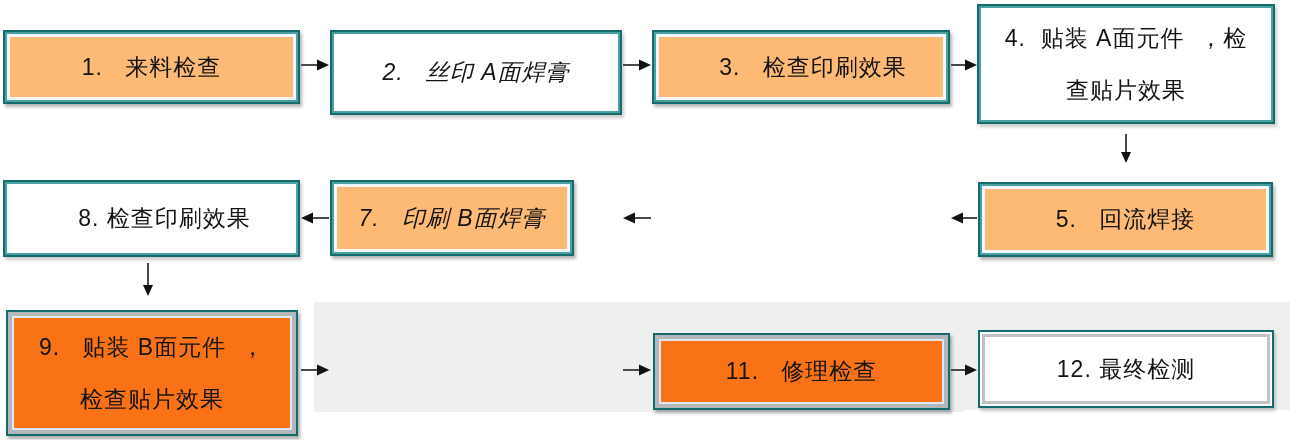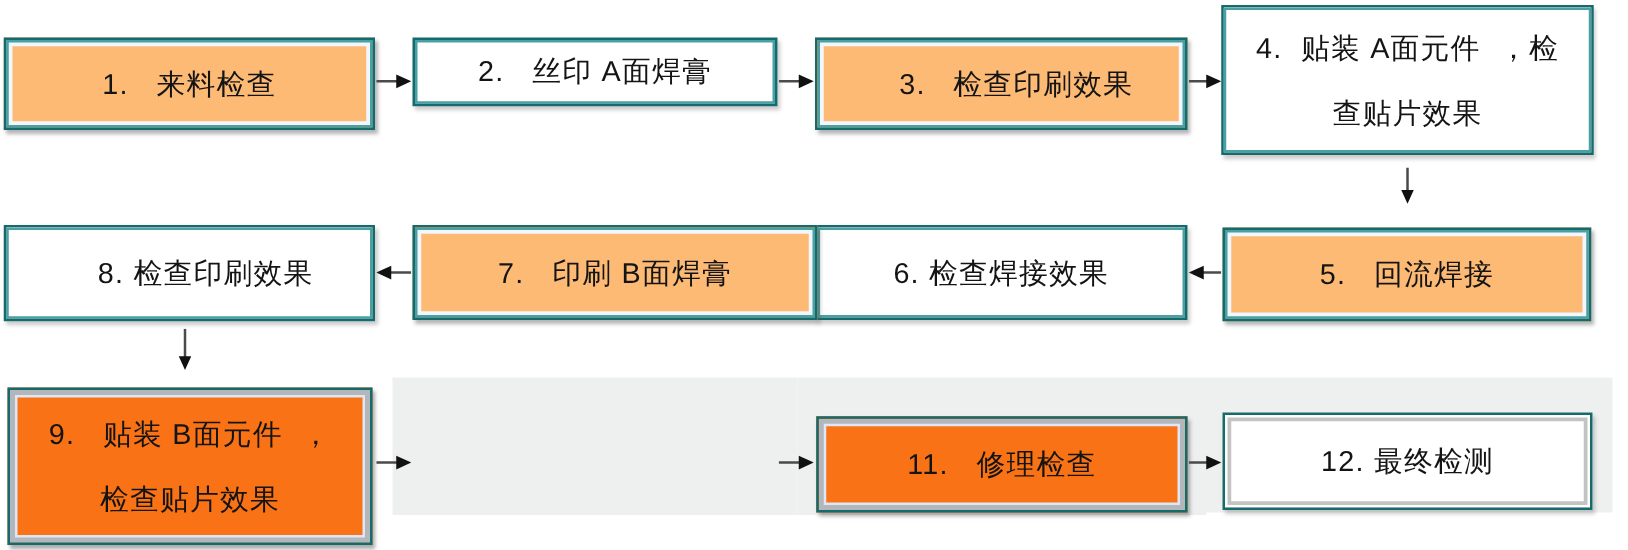--- a/index.html
+++ b/index.html
@@ -46,28 +46,27 @@
 </head>
 <body>
 
 <div class="canvas">
 
   <div class="backdrop" style="left:314px;top:302px;width:324px;height:110px;"></div>
   <div class="backdrop" style="left:638px;top:302px;width:327px;height:110px;"></div>
   <div class="backdrop" style="left:962px;top:302px;width:328px;height:108px;"></div>
 
   <div class="box blue-teal" style="left:3px;top:30px;width:297px;height:74px;">1.   来料检查</div>
-  <div class="box white-teal" style="left:330px;top:30px;width:292px;height:55px;">2.   丝印 A面焊膏</div>
+  <div class="box white-teal" style="left:330px;top:30px;width:292px;height:85px;font-style:italic;">2.   丝印 A面焊膏</div>
   <div class="box blue-teal" style="left:652px;top:30px;width:298px;height:74px;padding-left:24px;">3.   检查印刷效果</div>
   <div class="box white-teal multiline" style="left:977px;top:4px;width:298px;height:120px;">4.  贴装 A面元件  ，检
 查贴片效果</div>
 
   <div class="box blue-teal" style="left:978px;top:182px;width:295px;height:75px;">5.   回流焊接</div>
-  <div class="box white-teal" style="left:652px;top:180px;width:298px;height:76px;">6. 检查焊接效果</div>
-  <div class="box blue-teal" style="left:330px;top:180px;width:324px;height:76px;">7.   印刷 B面焊膏</div>
+  <div class="box blue-teal" style="left:330px;top:180px;width:244px;height:76px;font-style:italic;">7.   印刷 B面焊膏</div>
   <div class="box white-teal" style="left:3px;top:180px;width:297px;height:77px;padding-left:26px;">8. 检查印刷效果</div>
 
   <div class="box blue-gray multiline" style="left:6px;top:310px;width:292px;height:126px;">9.   贴装 B面元件  ，
 检查贴片效果</div>
   <div class="box blue-gray" style="left:653px;top:333px;width:297px;height:77px;">11.   修理检查</div>
   <div class="box white-gray" style="left:978px;top:330px;width:296px;height:78px;">12. 最终检测</div>
 
   <div class="arrow" style="left:301px;top:58px;">
     <svg width="28" height="14">
         <line x1="0" y1="7" x2="18" y2="7" stroke="#4a4a4a" stroke-width="2"></line>

